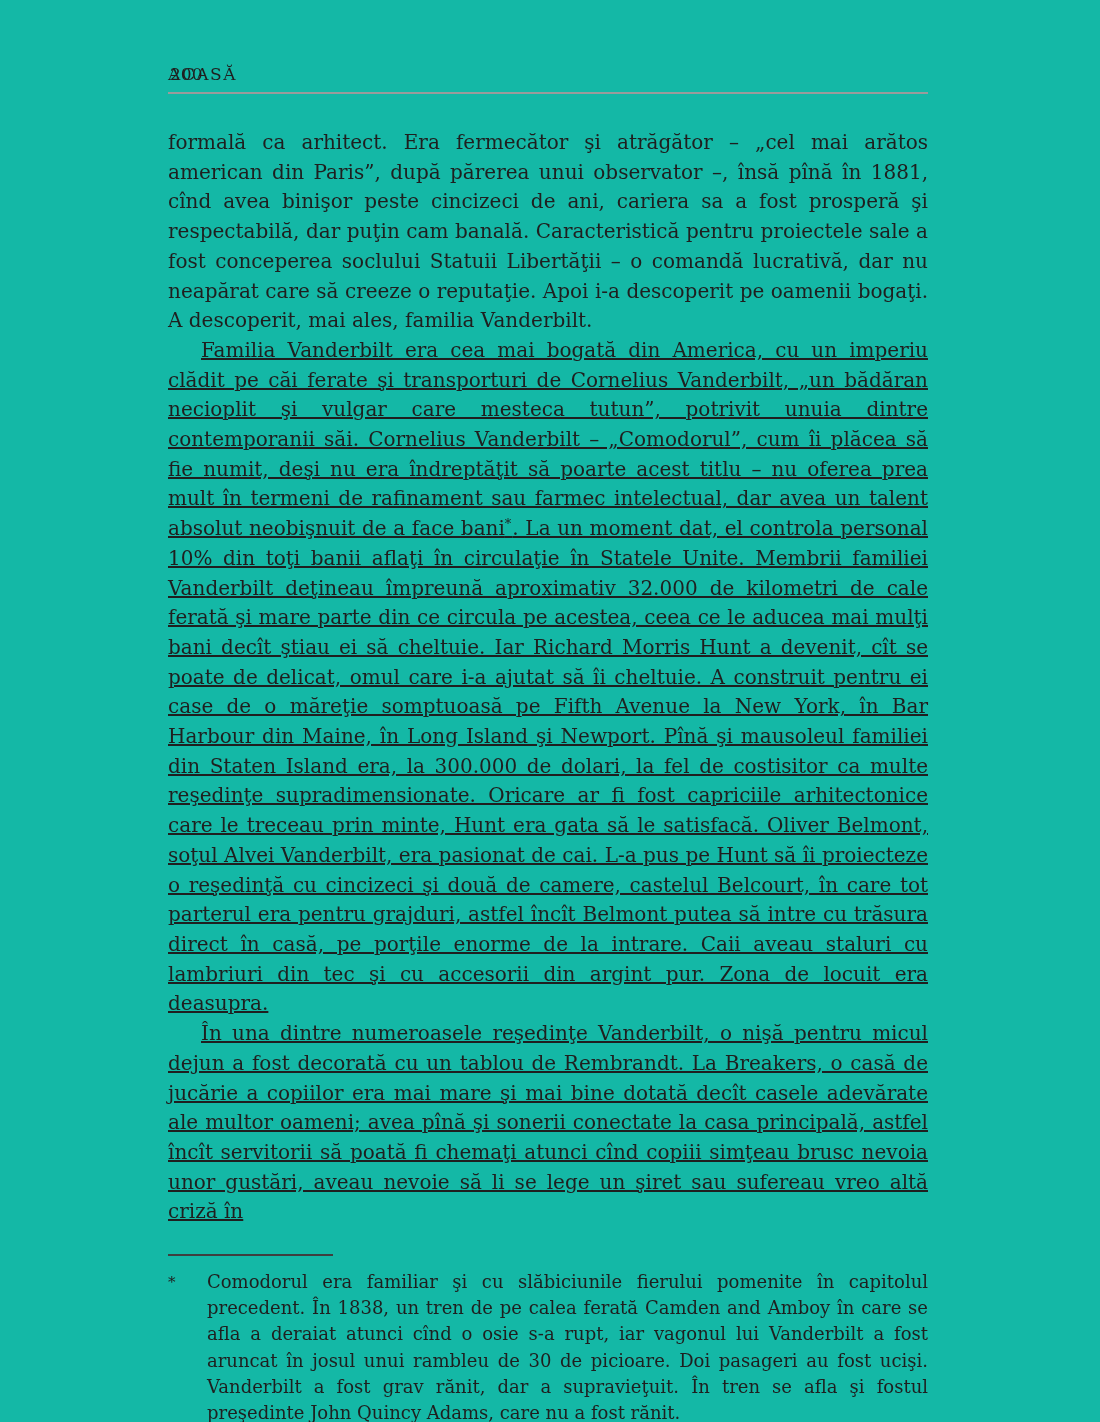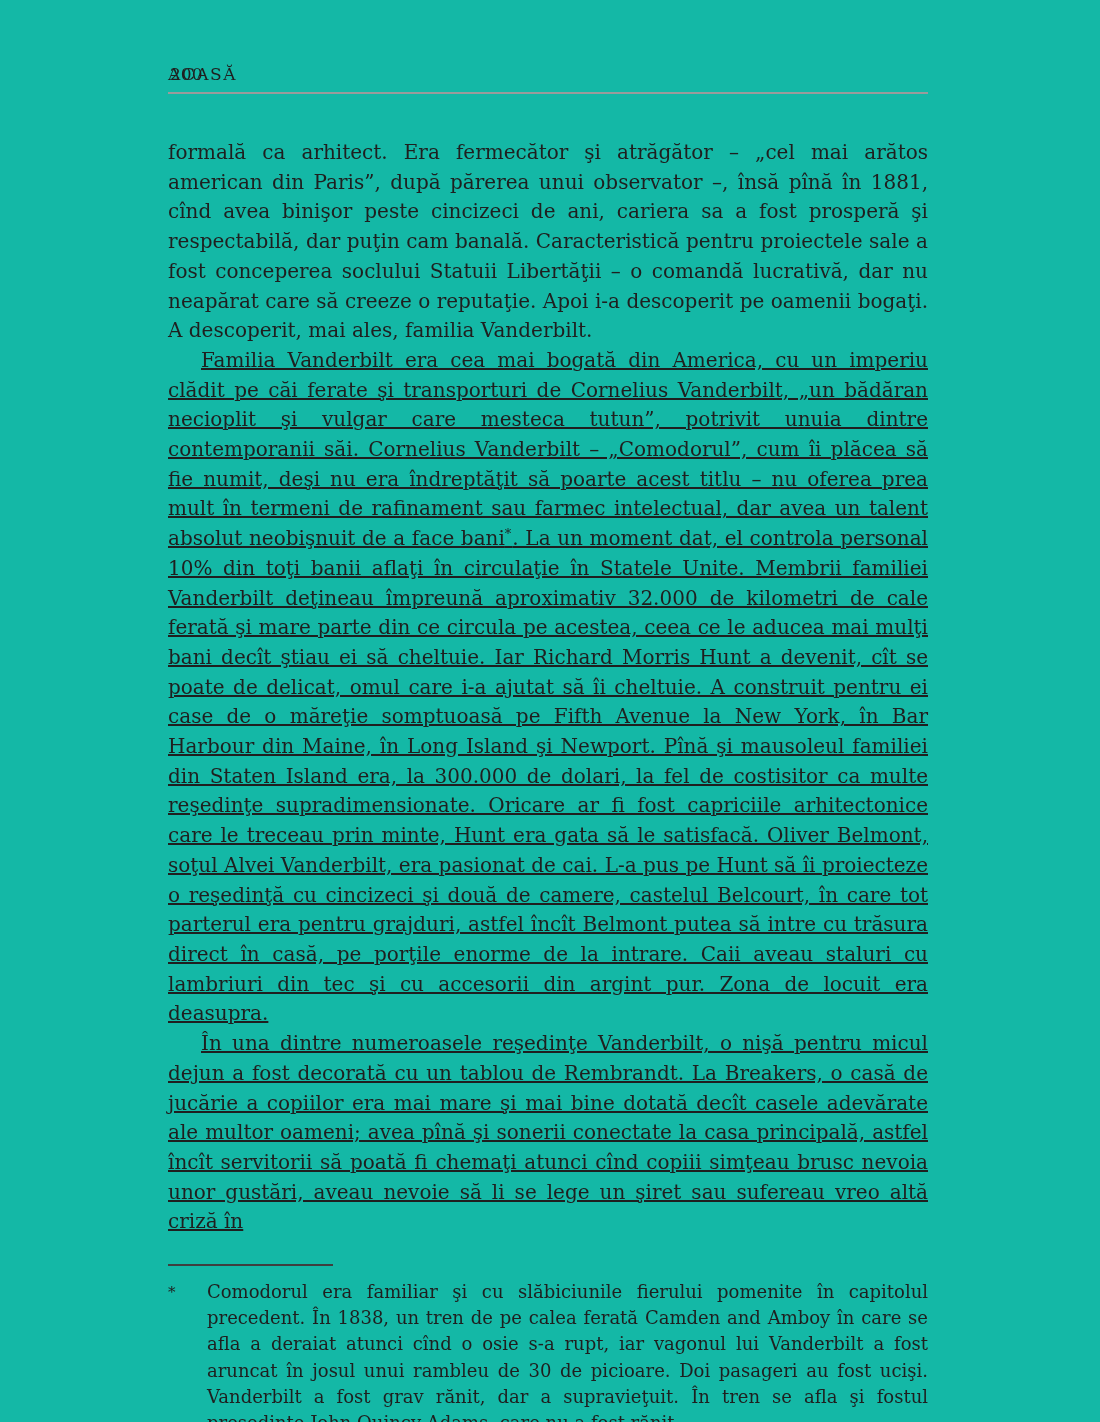--- a/index.html
+++ b/index.html
@@ -35,21 +35,21 @@
   }
   .running-title {
     position: absolute;
     left: 0;
     right: 0;
     top: 0;
     text-align: left;
     letter-spacing: 1.5px;
   }
   .body-text {
-    margin-top: 44px;
+    margin-top: 34px;
     font-size: 20px;
     line-height: 29.7px;
     text-align: justify;
     text-justify: inter-word;
   }
   .body-text p {
     margin: 0;
     padding: 0;
   }
   .body-text p.indent {

